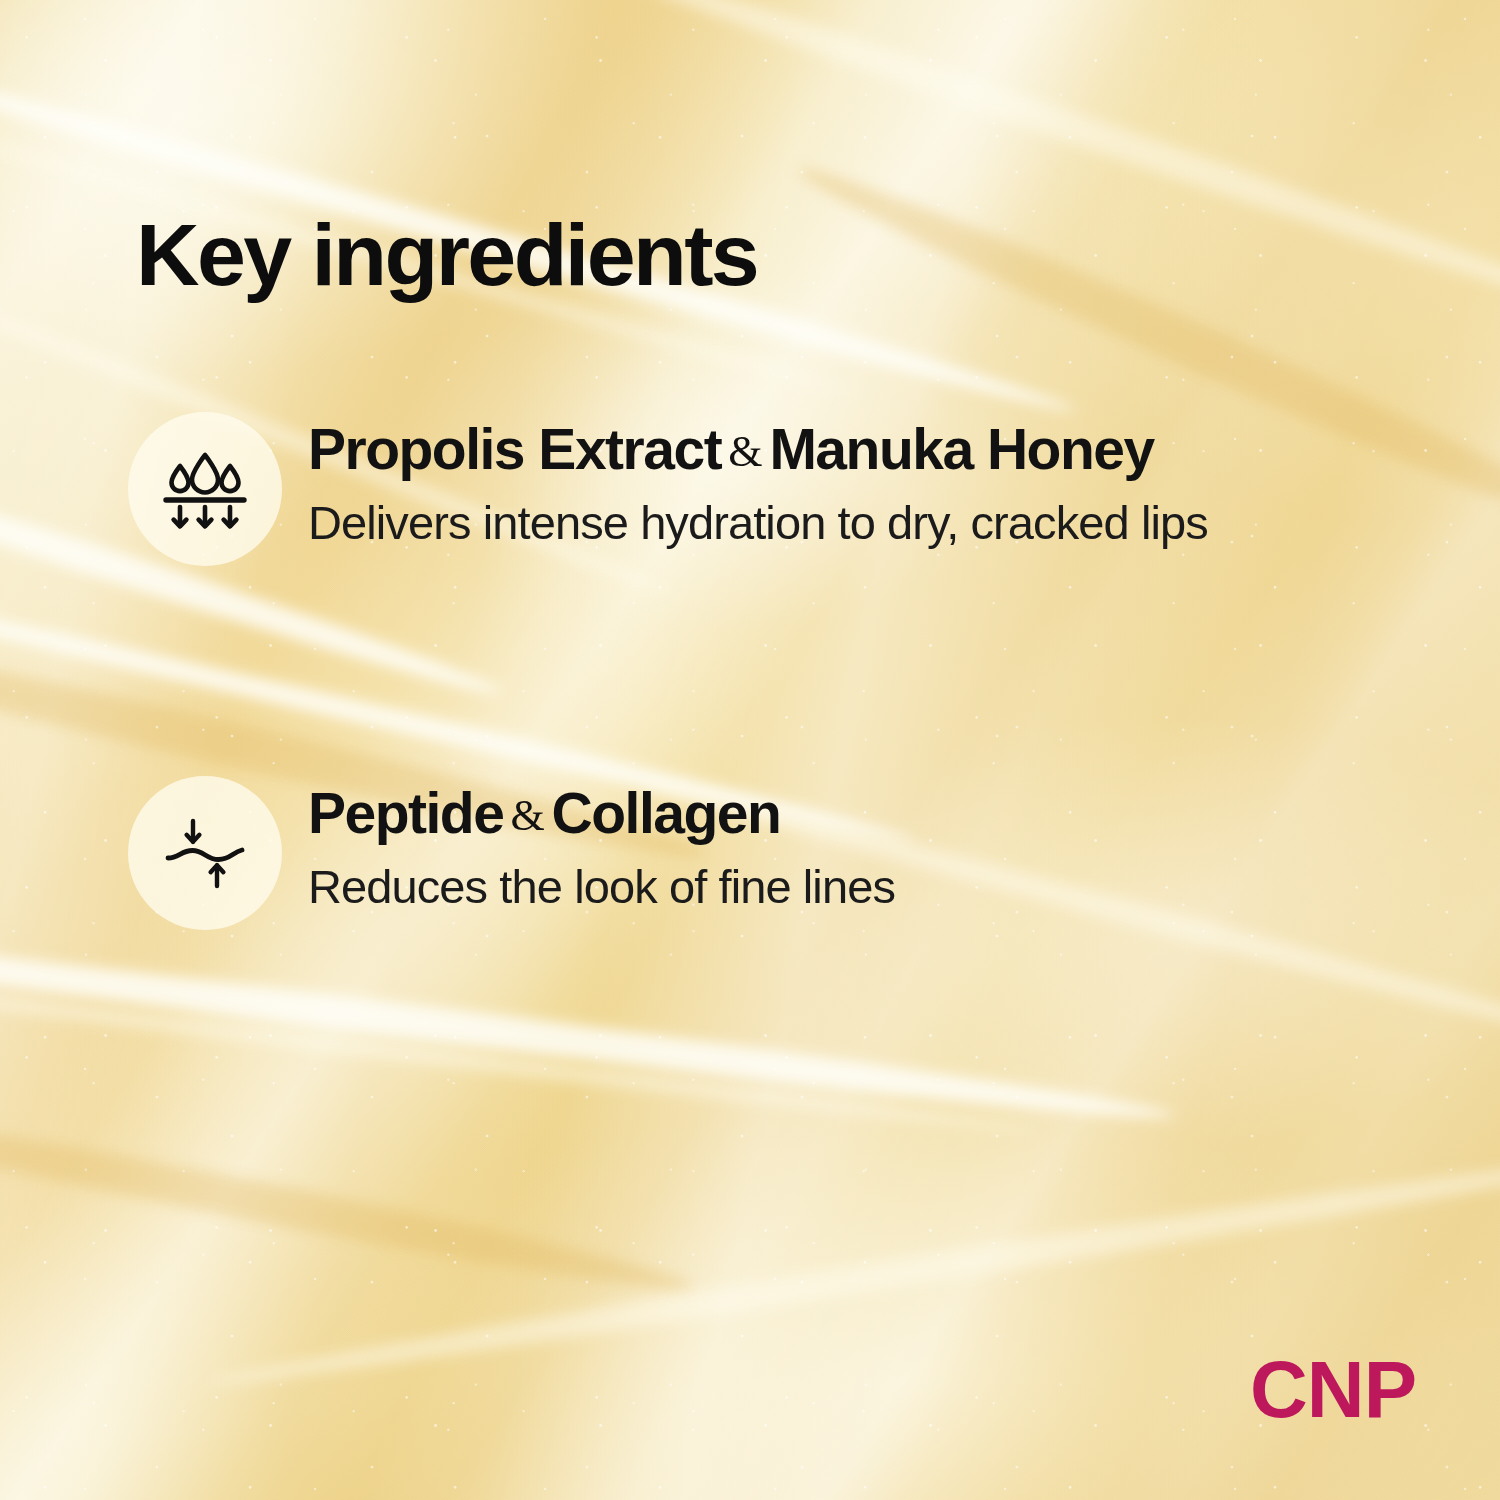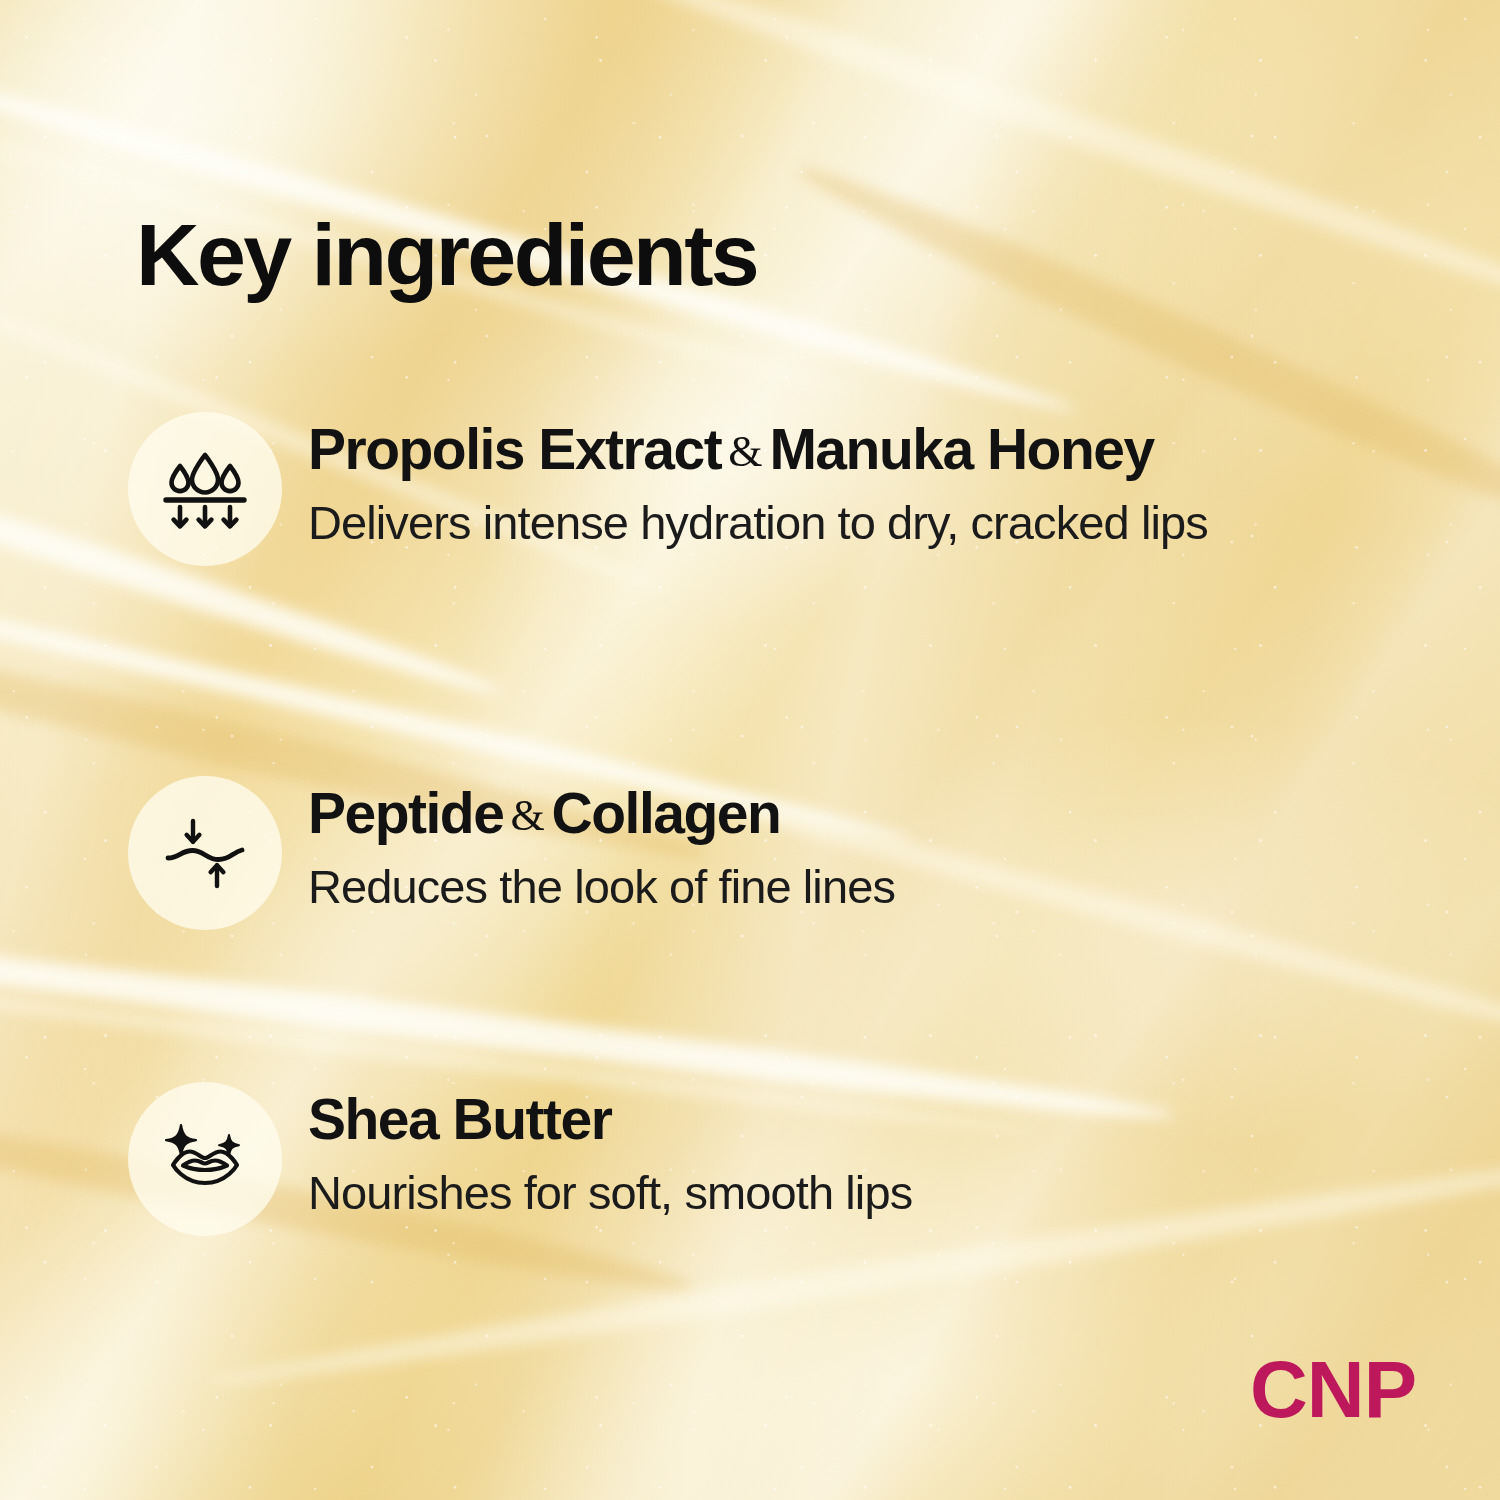--- a/index.html
+++ b/index.html
@@ -290,39 +290,17 @@
             <path d="M51.6 65.2 L58 58.1 L64.4 65.2"></path>
           </svg>
         </span>
       </div>
       <div class="ing-text">
         <div class="ing-name"><span>Peptide</span><span class="amp">&amp;</span><span>Collagen</span></div>
         <div class="ing-desc">Reduces the look of fine lines</div>
       </div>
     </div>
 
-    <div class="ingredient ing-3">
-      <div class="icon-badge">
-        <span>
-          <svg width="92" height="92" viewBox="0 0 92 92" fill="none" stroke="#111111" stroke-width="4.2" stroke-linecap="round" stroke-linejoin="round">
-
-            <path d="M14 52 C14 52 22 38.5 30.5 38.5 C37.5 38.5 42 45 46 45 C50 45 54.5 38.5 61.5 38.5 C70 38.5 78 52 78 52
-                     C78 52 68 70 46 70 C24 70 14 52 14 52 Z"></path>
-
-            <path d="M24 52.5 C24 52.5 31 47.5 36 47.5 C41.5 47.5 43 50.5 46 50.5 C49 50.5 50.5 47.5 56 47.5 C61 47.5 68 52.5 68 52.5
-                     C68 52.5 58 57 46 57 C34 57 24 52.5 24 52.5 Z"></path>
-
-            <path d="M22 12 C23.6 22.4 26.8 25.6 37 27.2 C26.8 28.8 23.6 32 22 42.4 C20.4 32 17.2 28.8 7 27.2 C17.2 25.6 20.4 22.4 22 12 Z" fill="#111111" stroke-width="2.2"></path>
-
-            <path d="M70 22 C71.1 29 73.2 31.1 80 32.2 C73.2 33.3 71.1 35.4 70 42.4 C68.9 35.4 66.8 33.3 60 32.2 C66.8 31.1 68.9 29 70 22 Z" fill="#111111" stroke-width="2"></path>
-          </svg>
-        </span>
-      </div>
-      <div class="ing-text">
-        <div class="ing-name"><span>Shea Butter</span></div>
-        <div class="ing-desc">Nourishes for soft, smooth lips</div>
-      </div>
-    </div>
 
     <div class="brand-logo">CNP</div>
 
   </div>
 </div>
 
 </body></html>

